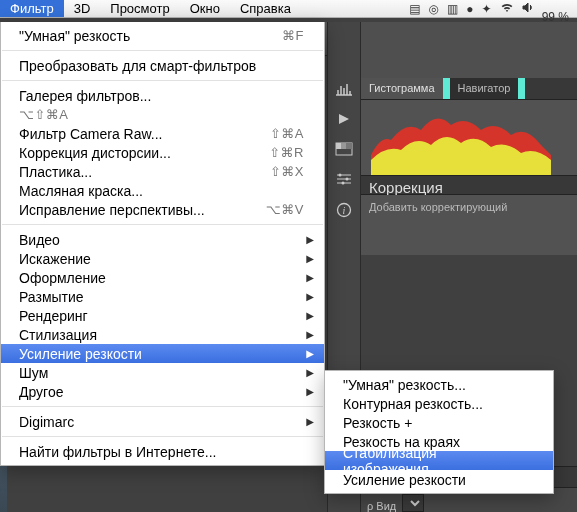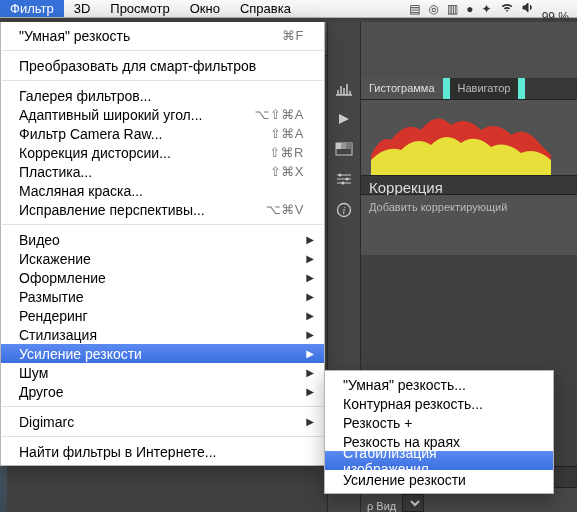--- a/index.html
+++ b/index.html
@@ -332,21 +332,20 @@
     </div>
     <div class="sep"></div>
     <div class="row">
       <span class="label">Преобразовать для смарт-фильтров</span>
     </div>
     <div class="sep"></div>
     <div class="row">
       <span class="label">Галерея фильтров...</span>
     </div>
     <div class="row">
-      <span class="label">Адаптивный широкий угол...</span>
       <span class="shortcut">⌥⇧⌘A</span>
     </div>
     <div class="row">
       <span class="label">Фильтр Camera Raw...</span>
       <span class="shortcut">⇧⌘A</span>
     </div>
     <div class="row">
       <span class="label">Коррекция дисторсии...</span>
       <span class="shortcut">⇧⌘R</span>
     </div>

